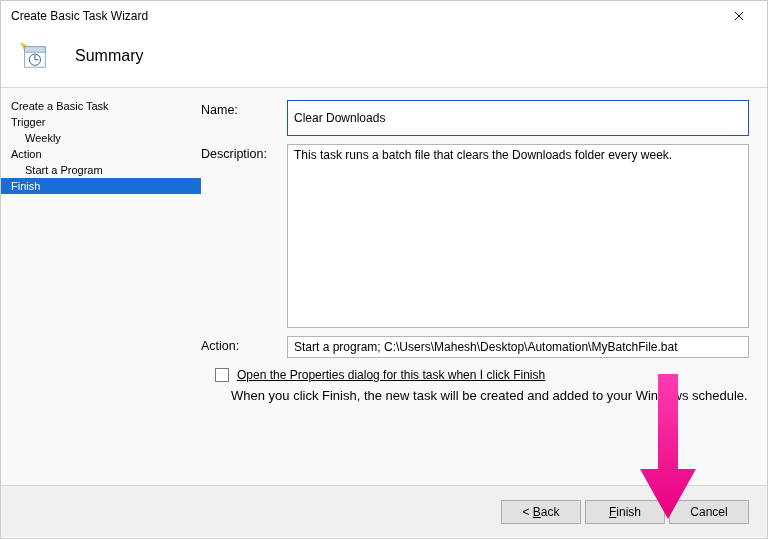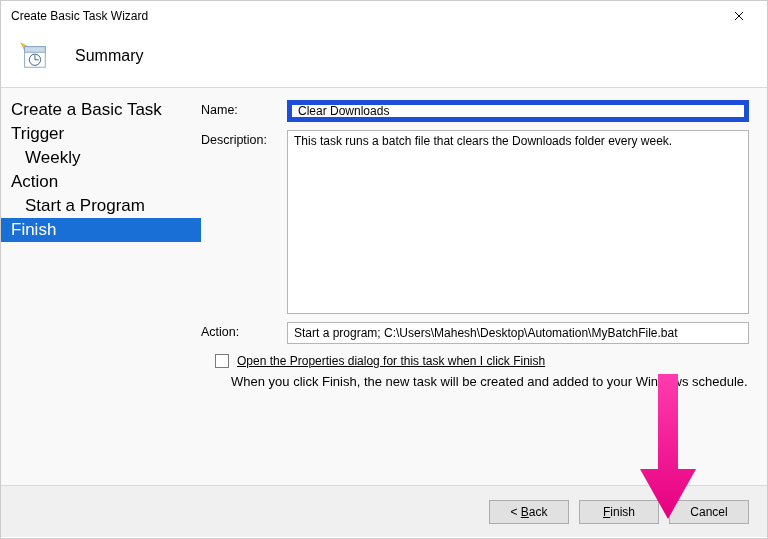--- a/index.html
+++ b/index.html
@@ -43,21 +43,21 @@
   .header-title { font-size: 16px; color: #000; }
   .body {
     display: flex;
     border-top: 1px solid #d8d8d8;
     height: 398px;
     background: #f9f9f9;
   }
   .sidebar {
     width: 200px;
     padding-top: 10px;
-    font-size: 17px;
+    font-size: 11px;
     background: #f9f9f9;
   }
   .sidebar-item {
     padding: 2px 10px;
     color: #000;
     cursor: default;
   }
   .sidebar-item.indent { padding-left: 24px; }
   .sidebar-item.sel { background: #1a6fd6; color: #fff; }
   .main {
@@ -72,22 +72,22 @@
     justify-content: flex-end;
   }
   .label {
     width: 86px;
     padding-top: 3px;
     font-size: 12.5px;
     color: #000;
   }
   .name-input {
     flex: 1;
-    height: 22px;
-    border: 5px solid #1d4ed8;
+    height: 36px;
+    border: 1px solid #1d4ed8;
     padding: 2px 6px;
     font: inherit;
     background: #fff;
   }
   .desc-box {
     flex: 1;
     height: 184px;
     border: 1px solid #b5b5b5;
     padding: 3px 6px;
     font: inherit;
@@ -122,21 +122,21 @@
     margin-left: 30px;
     margin-top: 6px;
     font-size: 13px;
   }
   .footer {
     height: 52px;
     border-top: 1px solid #d8d8d8;
     display: flex;
     justify-content: flex-end;
     align-items: center;
-    gap: 10px;
+    gap: 4px;
     padding-right: 18px;
     background: #f0f0f0;
   }
   .btn {
     width: 80px;
     height: 24px;
     border: 1px solid #adadad;
     background: #e1e1e1;
     font: inherit;
     cursor: pointer;

